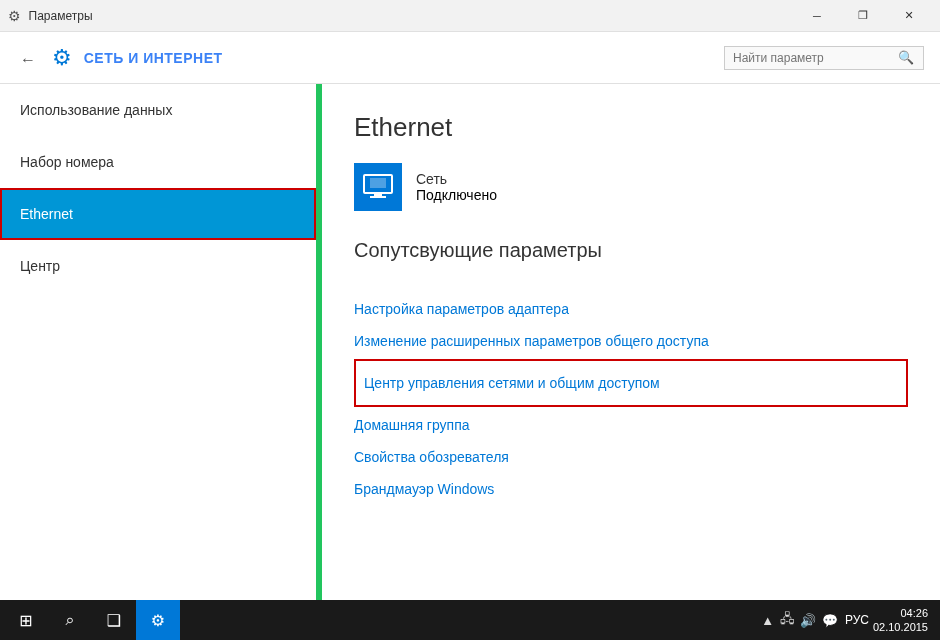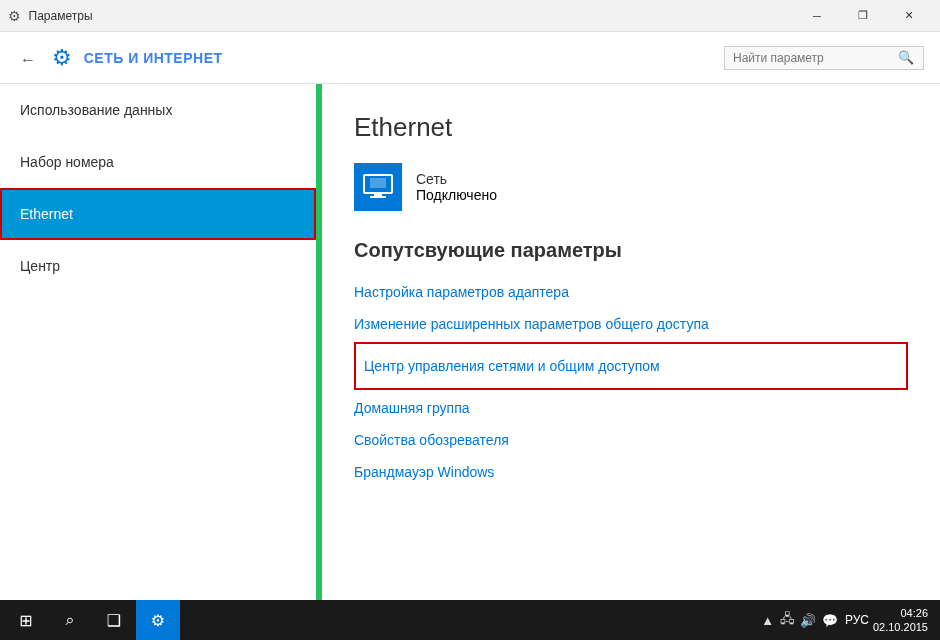--- a/index.html
+++ b/index.html
@@ -178,23 +178,23 @@
       color: #333;
       font-weight: 400;
     }
     .network-info .network-status {
       font-size: 14px;
       color: #000000;
     }
 
     .section-title {
       font-size: 20px;
-      font-weight: 700;
-      color: #333;
-      margin-bottom: 16px;
+      font-weight: 400;
+      color: #333;
+      margin-bottom: 33px;
     }
     .link-list {
       display: flex;
       flex-direction: column;
       gap: 4px;
     }
     .link-item {
       font-size: 14px;
       color: #0078d7;
       cursor: pointer;

